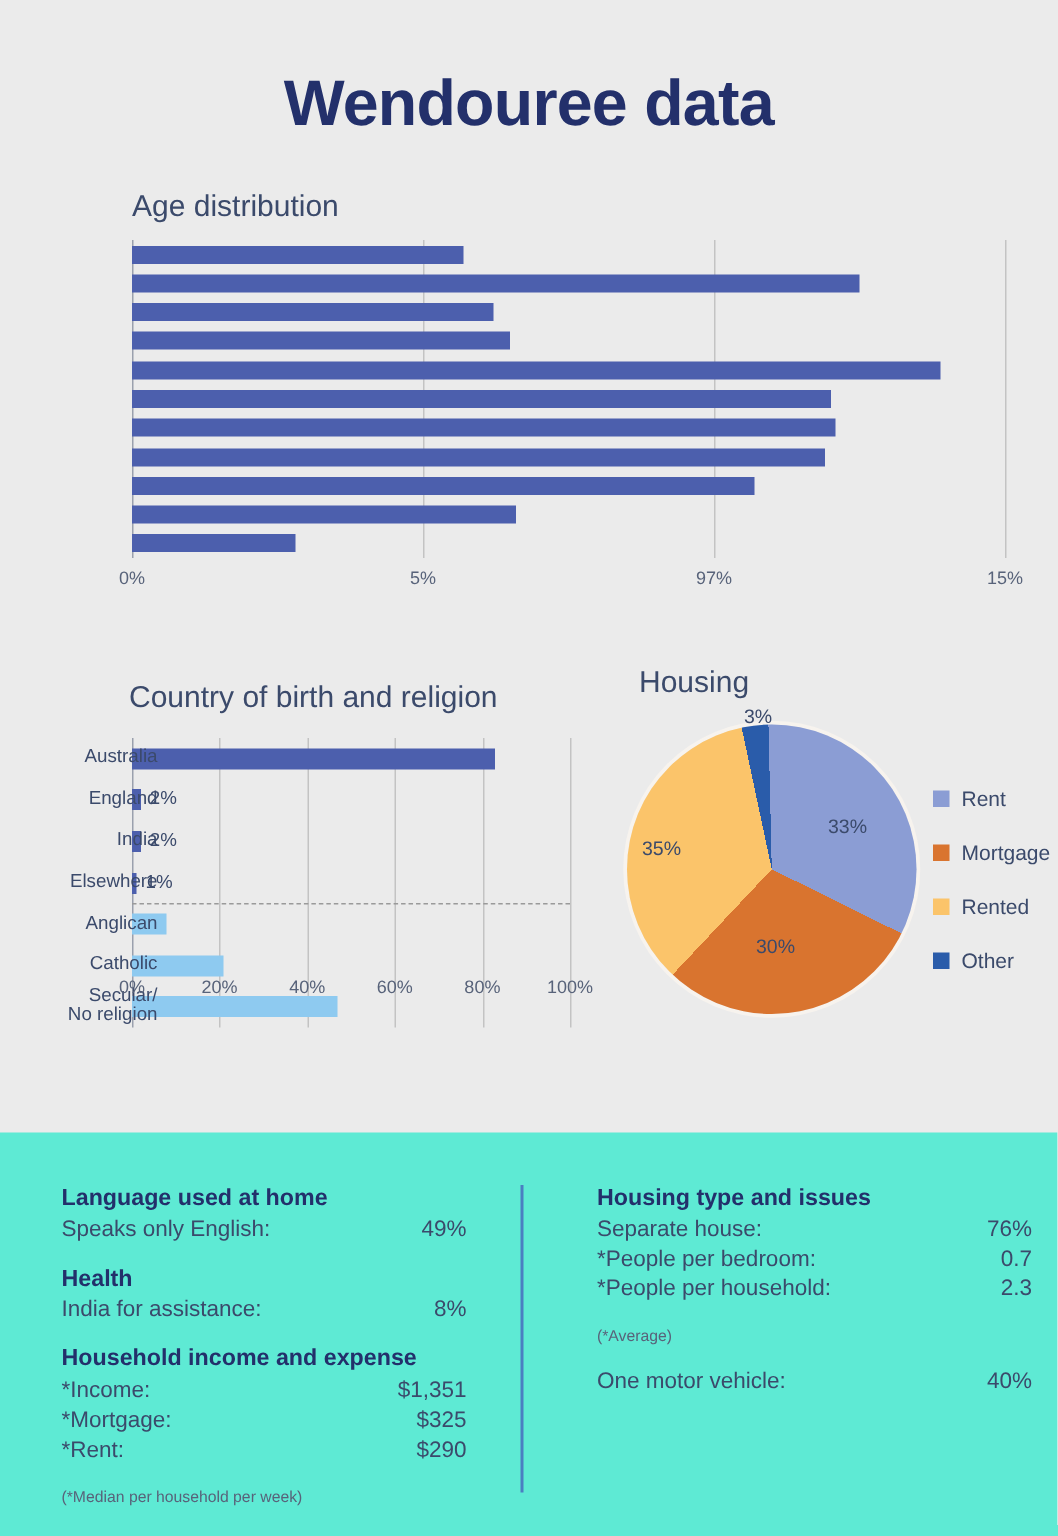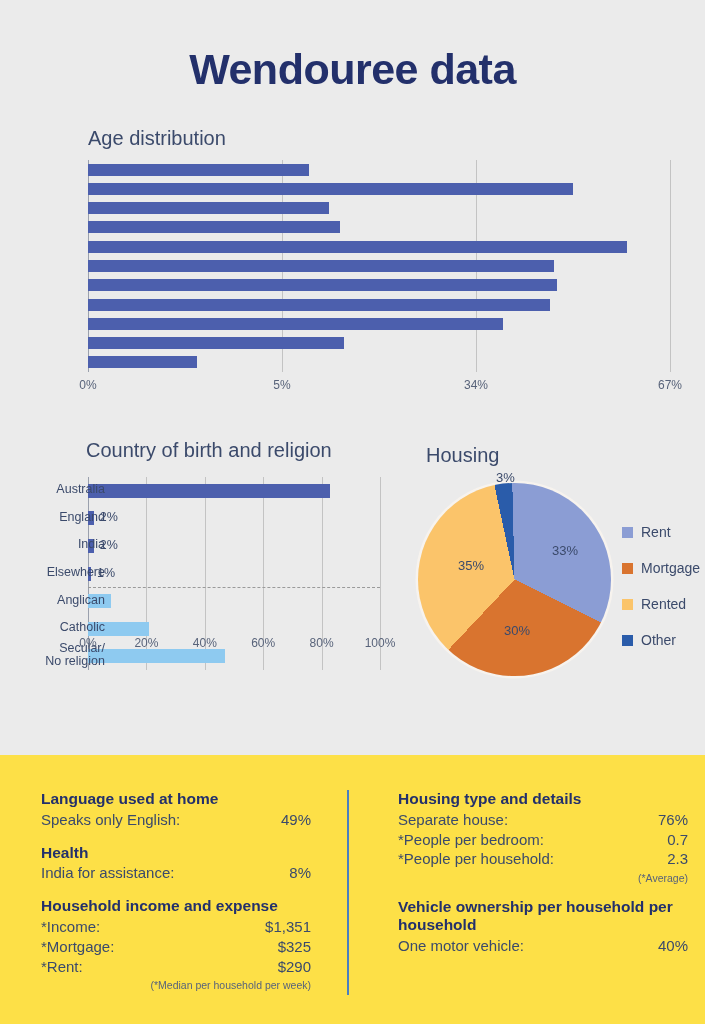--- a/index.html
+++ b/index.html
@@ -66,21 +66,21 @@
     position: absolute;
     top: 218px;
     font-size: 12px;
     color: #58637a;
     transform: translateX(-50%);
   }
 
   
   #cbr-chart {
     position: absolute;
-    left: 0; top: 437px;
+    left: 0; top: 452px;
     width: 400px; height: 265px;
   }
   .cbr-plot {
     position: absolute;
     left: 88px; top: 40px;
     width: 292px; height: 193px;
   }
   .cbr-grid {
     position: absolute; top: 0; bottom: 0;
     width: 1px; background: #c3c3c3;
@@ -160,21 +160,21 @@
     font-size: 14px;
     color: #3b4a6b;
     white-space: nowrap;
   }
 
   
   #stats-panel {
     position: absolute;
     left: 0; top: 755px;
     width: 705px; height: 269px;
-    background: #fde047;
+    background: #5eead4;
   }
   .stats-divider {
     position: absolute;
     left: 347px; top: 35px;
     width: 2px; height: 205px;
     background: #4a7fc1;
   }
   .stats-col { position: absolute; top: 35px; }
   .stats-col.left  { left: 41px;  width: 270px; }
   .stats-col.right { left: 398px; width: 290px; }
@@ -193,22 +193,21 @@
     align-items: baseline;
     font-size: 15px;
     color: #3b4a6b;
     line-height: 1.32;
   }
   .stats-row .label { white-space: nowrap; }
   .stats-row .value { white-space: nowrap; }
   .stats-note {
     font-size: 10.5px;
     color: #58637a;
-    margin-top: 3px;
-    text-align: right;
+    margin-top: 16px;
   }
 </style>
 </head>
 <body>
 
 <div class="page">
 
   <div class="title">Wendouree data</div>
 
   <div id="age-chart">
@@ -247,22 +246,22 @@
         </div>
         <div class="age-row" style="top: 177.091px; width: 582px;">
           <div class="age-bar" style="width: 256.08px; background: rgb(76, 95, 173);"></div>
         </div>
         <div class="age-row" style="top: 196.364px; width: 582px;">
           <div class="age-bar" style="width: 108.64px; background: rgb(76, 95, 173);"></div>
         </div>
       </div>
   <div class="age-tick" style="left: 88px;">0%</div>
       <div class="age-tick" style="left: 282px;">5%</div>
-      <div class="age-tick" style="left: 476px;">34%</div>
-      <div class="age-tick" style="left: 670px;">67%</div>
+      <div class="age-tick" style="left: 476px;">97%</div>
+      <div class="age-tick" style="left: 670px;">15%</div>
     </div>
 
   <div id="cbr-chart">
     <div class="chart-heading" style="left:86px; top:2px;">Country of birth and religion</div>
     <div class="cbr-plot" id="cbr-plot">
       <div class="cbr-axis-line"></div>
     <div class="cbr-grid" style="left: 58.4px;"></div>
         <div class="cbr-grid" style="left: 116.8px;"></div>
         <div class="cbr-grid" style="left: 175.2px;"></div>
         <div class="cbr-grid" style="left: 233.6px;"></div>
@@ -325,21 +324,21 @@
           <span class="legend-swatch" style="background: rgb(251, 196, 106);"></span>
           <span class="legend-text">Rented</span>
         </div>
         <div class="legend-row">
           <span class="legend-swatch" style="background: rgb(42, 92, 170);"></span>
           <span class="legend-text">Other</span>
         </div>
       </div>
   <div class="pie-slice-label" style="left: 152px; top: 105px;">33%</div>
       <div class="pie-slice-label" style="left: 104px; top: 185px;">30%</div>
-      <div class="pie-slice-label" style="left: 58px; top: 120px;">35%</div>
+      <div class="pie-slice-label" style="left: 28px; top: 120px;">35%</div>
       <div class="pie-slice-label" style="left: 96px; top: 32px;">3%</div>
     </div>
 
   <div id="stats-panel">
     <div class="stats-divider"></div>
     <div class="stats-col left" id="stats-left">
         <div class="stats-group">
           <div class="stats-group-title">Language used at home</div>
           <div class="stats-row">
             <span class="label">Speaks only English:</span>
@@ -365,37 +364,36 @@
           </div>
           <div class="stats-row">
             <span class="label">*Rent:</span>
             <span class="value">$290</span>
           </div>
           <div class="stats-note">(*Median per household per week)</div>
         </div>
       </div>
     <div class="stats-col right" id="stats-right">
         <div class="stats-group">
-          <div class="stats-group-title">Housing type and details</div>
+          <div class="stats-group-title">Housing type and issues</div>
           <div class="stats-row">
             <span class="label">Separate house:</span>
             <span class="value">76%</span>
           </div>
           <div class="stats-row">
             <span class="label">*People per bedroom:</span>
             <span class="value">0.7</span>
           </div>
           <div class="stats-row">
             <span class="label">*People per household:</span>
             <span class="value">2.3</span>
           </div>
           <div class="stats-note">(*Average)</div>
         </div>
         <div class="stats-group">
-          <div class="stats-group-title">Vehicle ownership per household per household</div>
           <div class="stats-row">
             <span class="label">One motor vehicle:</span>
             <span class="value">40%</span>
           </div>
         </div>
       </div>
   </div>
 
 </div>
 

